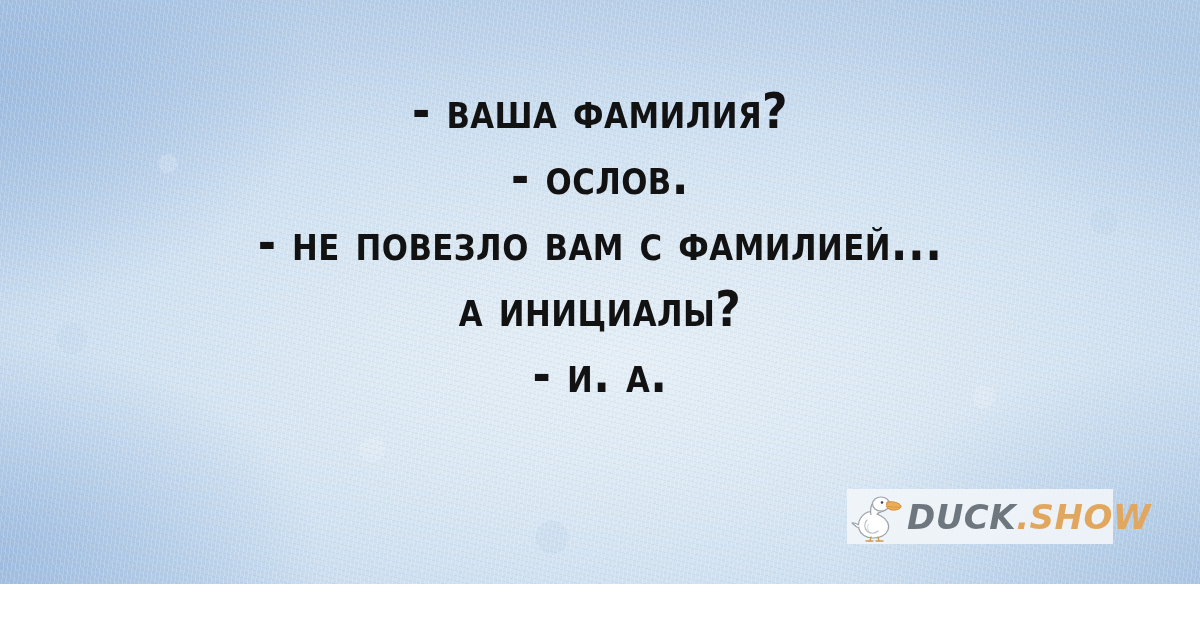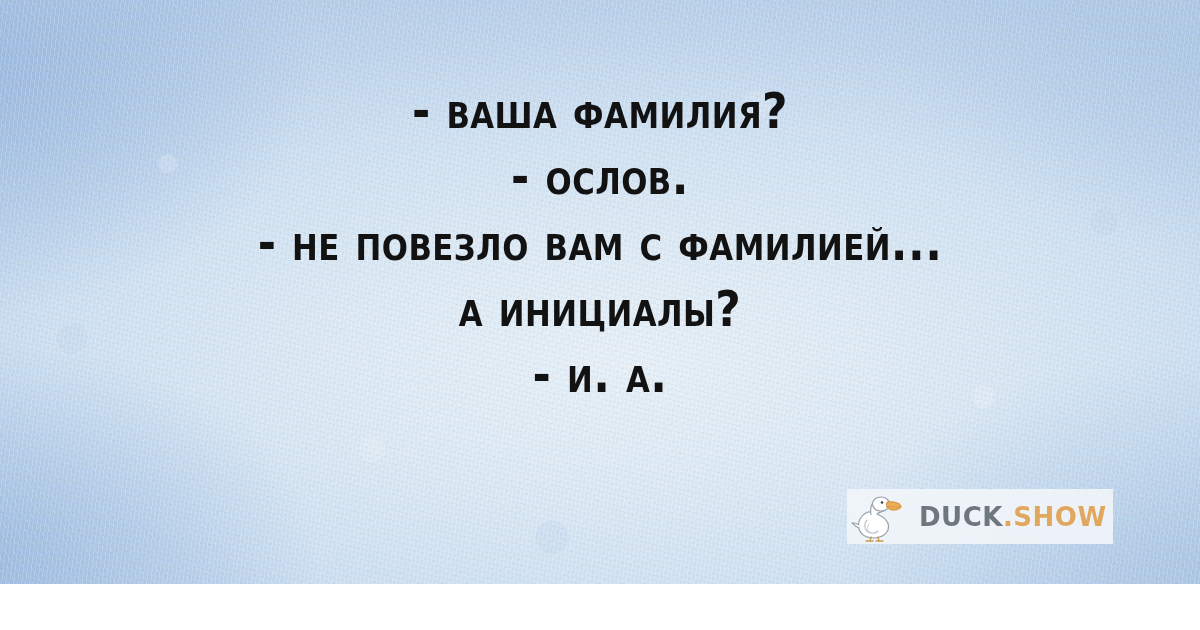--- a/index.html
+++ b/index.html
@@ -108,25 +108,26 @@
   #duck-mark {
     width: 52px;
     height: 50px;
     flex: 0 0 52px;
     margin-left: 4px;
     display: block;
   }
   #wordmark {
     font-family: "DejaVu Sans", sans-serif;
     font-weight: 700;
-    font-size: 26px;
+    font-size: 34px;
     letter-spacing: 0.5px;
     line-height: 1;
-    margin-left: 16px;
+    margin-left: 4px;
     white-space: nowrap;
+    font-style: italic;
   }
   #wordmark .w-duck { color: #6e767e; }
   #wordmark .w-dot  { color: #e2a35c; }
   #wordmark .w-show { color: #e2a75f; }
 </style>
 </head>
 <body>
 
 <div id="card">
 

